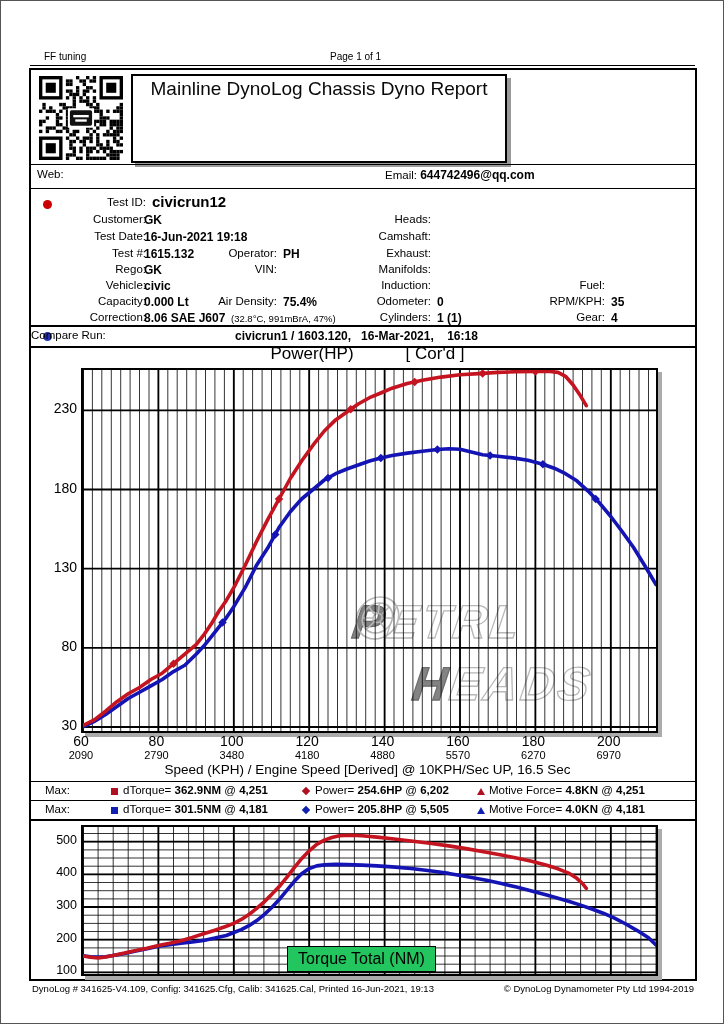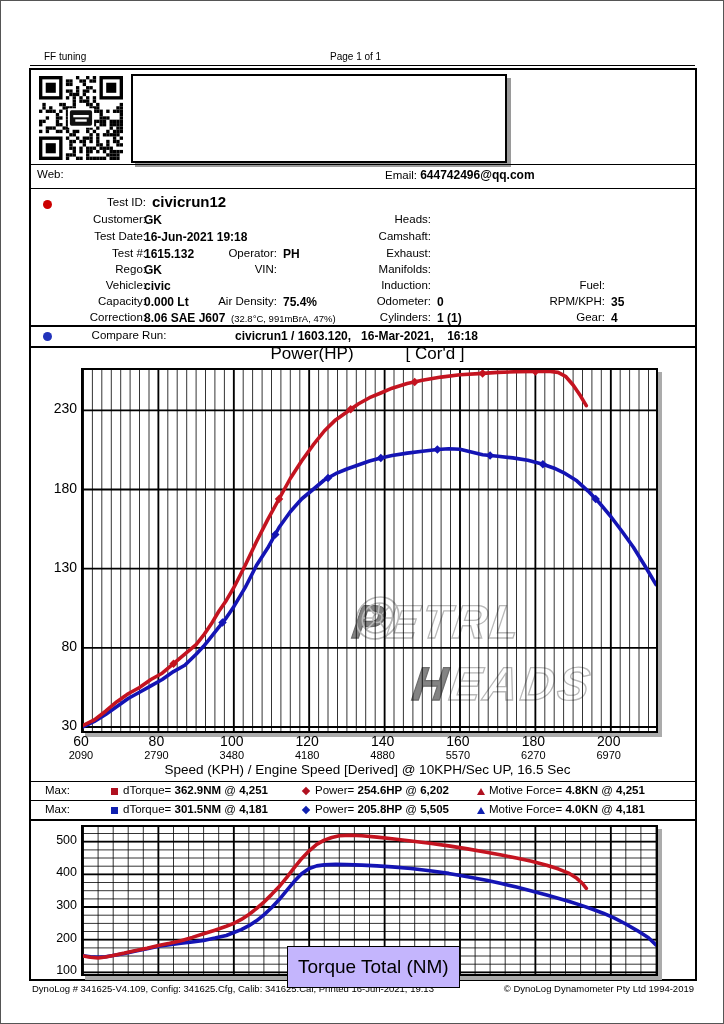--- a/index.html
+++ b/index.html
@@ -30,21 +30,21 @@
   .dv{position:absolute;left:113px;font-weight:bold;font-size:12px;white-space:pre;}
   .dvbig{position:absolute;left:121px;font-weight:bold;font-size:15px;top:-3px;}
   .dl2{position:absolute;left:130px;width:116px;text-align:right;}
   .dv2{position:absolute;left:252px;font-weight:bold;font-size:12px;}
   .ml{position:absolute;left:300px;width:100px;text-align:right;}
   .mv{position:absolute;left:406px;font-weight:bold;font-size:12px;}
   .rl{position:absolute;left:470px;width:104px;text-align:right;}
   .rv{position:absolute;left:580px;font-weight:bold;font-size:12px;}
   .extra{position:absolute;left:200px;top:2px;font-size:9.5px;}
   .bullet{position:absolute;left:12px;top:4px;width:9px;height:9px;border-radius:50%;}
-  .cmp-l{position:absolute;left:0;width:196px;text-align:center;}
+  .cmp-l{position:absolute;left:0;width:196px;text-align:left;}
   .cmp-v{position:absolute;left:204px;font-weight:bold;font-size:12px;white-space:pre;}
   
   .ptitle{position:absolute;top:274px;left:50px;width:573px;text-align:center;font-size:17px;}
   .ptitle span{margin:0 26px;}
   
   .plot{position:absolute;border:2px solid #000;background:#fff;box-shadow:4px 4px 0 #ababab;}
   .plot svg{position:absolute;left:0;top:0;z-index:2;}
   #power-plot{left:50px;top:298px;width:573px;height:361px;}
   #torque-plot{left:50px;top:755px;width:573px;height:147px;}
   .ylab{position:absolute;width:44px;text-align:right;font-size:14px;}
@@ -58,21 +58,21 @@
   .wm .fill{color:#838383;-webkit-text-stroke:1.3px #6e6e6e;}
   .wm svg{vertical-align:-6px;}
   
   .lrow{position:absolute;left:0;width:100%;height:16px;font-size:11.5px;}
   .lmax{position:absolute;left:14px;}
   .litem{position:absolute;white-space:pre;}
   .litem b{font-size:11.5px;}
   .mk{display:inline-block;width:7px;height:7px;margin-right:4px;}
   .mk.diamond{transform:rotate(45deg);width:6px;height:6px;margin-right:5px;}
   .mk.triangle{width:0;height:0;background:none !important;border-left:4px solid transparent;border-right:4px solid transparent;border-bottom:7px solid;}
-  .tq-label{position:absolute;top:876px;left:256px;background:#c4b5fd;border:1px solid #000;padding:9px 10px;font-size:19px;z-index:3;}
+  .tq-label{position:absolute;top:876px;left:256px;background:#22c55e;border:1px solid #000;padding:3px 10px;font-size:16px;z-index:3;}
   
   .footer{position:absolute;top:983px;left:0;width:724px;font-size:9.5px;}
   .footer .fl{position:absolute;left:32px;}
   .footer .fr{position:absolute;right:30px;}
 </style>
 </head>
 <body>
 
 <div class="page-frame"></div>
 
@@ -307,20 +307,21 @@
       <rect x="20" y="2" width="3" height="3" fill="#000"></rect>
       <rect x="0" y="18" width="7" height="7" fill="#000"></rect>
       <rect x="1" y="19" width="5" height="5" fill="#fff"></rect>
       <rect x="2" y="20" width="3" height="3" fill="#000"></rect>
       <rect x="8.6" y="9.6" width="7.8" height="5.8" fill="#fff"></rect>
       <rect x="9.2" y="10.2" width="6.6" height="4.6" fill="#111" rx="0.5"></rect>
       <rect x="10.2" y="11.6" width="4.6" height="0.7" fill="#fff"></rect>
       <rect x="10.8" y="12.9" width="3.4" height="0.7" fill="#fff"></rect>
     </svg>
   <div class="logobox">
+    <span class="logosub">Mainline DynoLog Chassis Dyno Report</span>
   </div>
   <div class="hline" style="top:94px"></div>
 
   <div class="webrow">
     <span class="weblab">Web:</span>
     <span class="emailblk"><span>Email: </span><b>644742496@qq.com</b></span>
   </div>
   <div class="hline" style="top:118px"></div>
 
   <div class="drow" style="top:126px">

